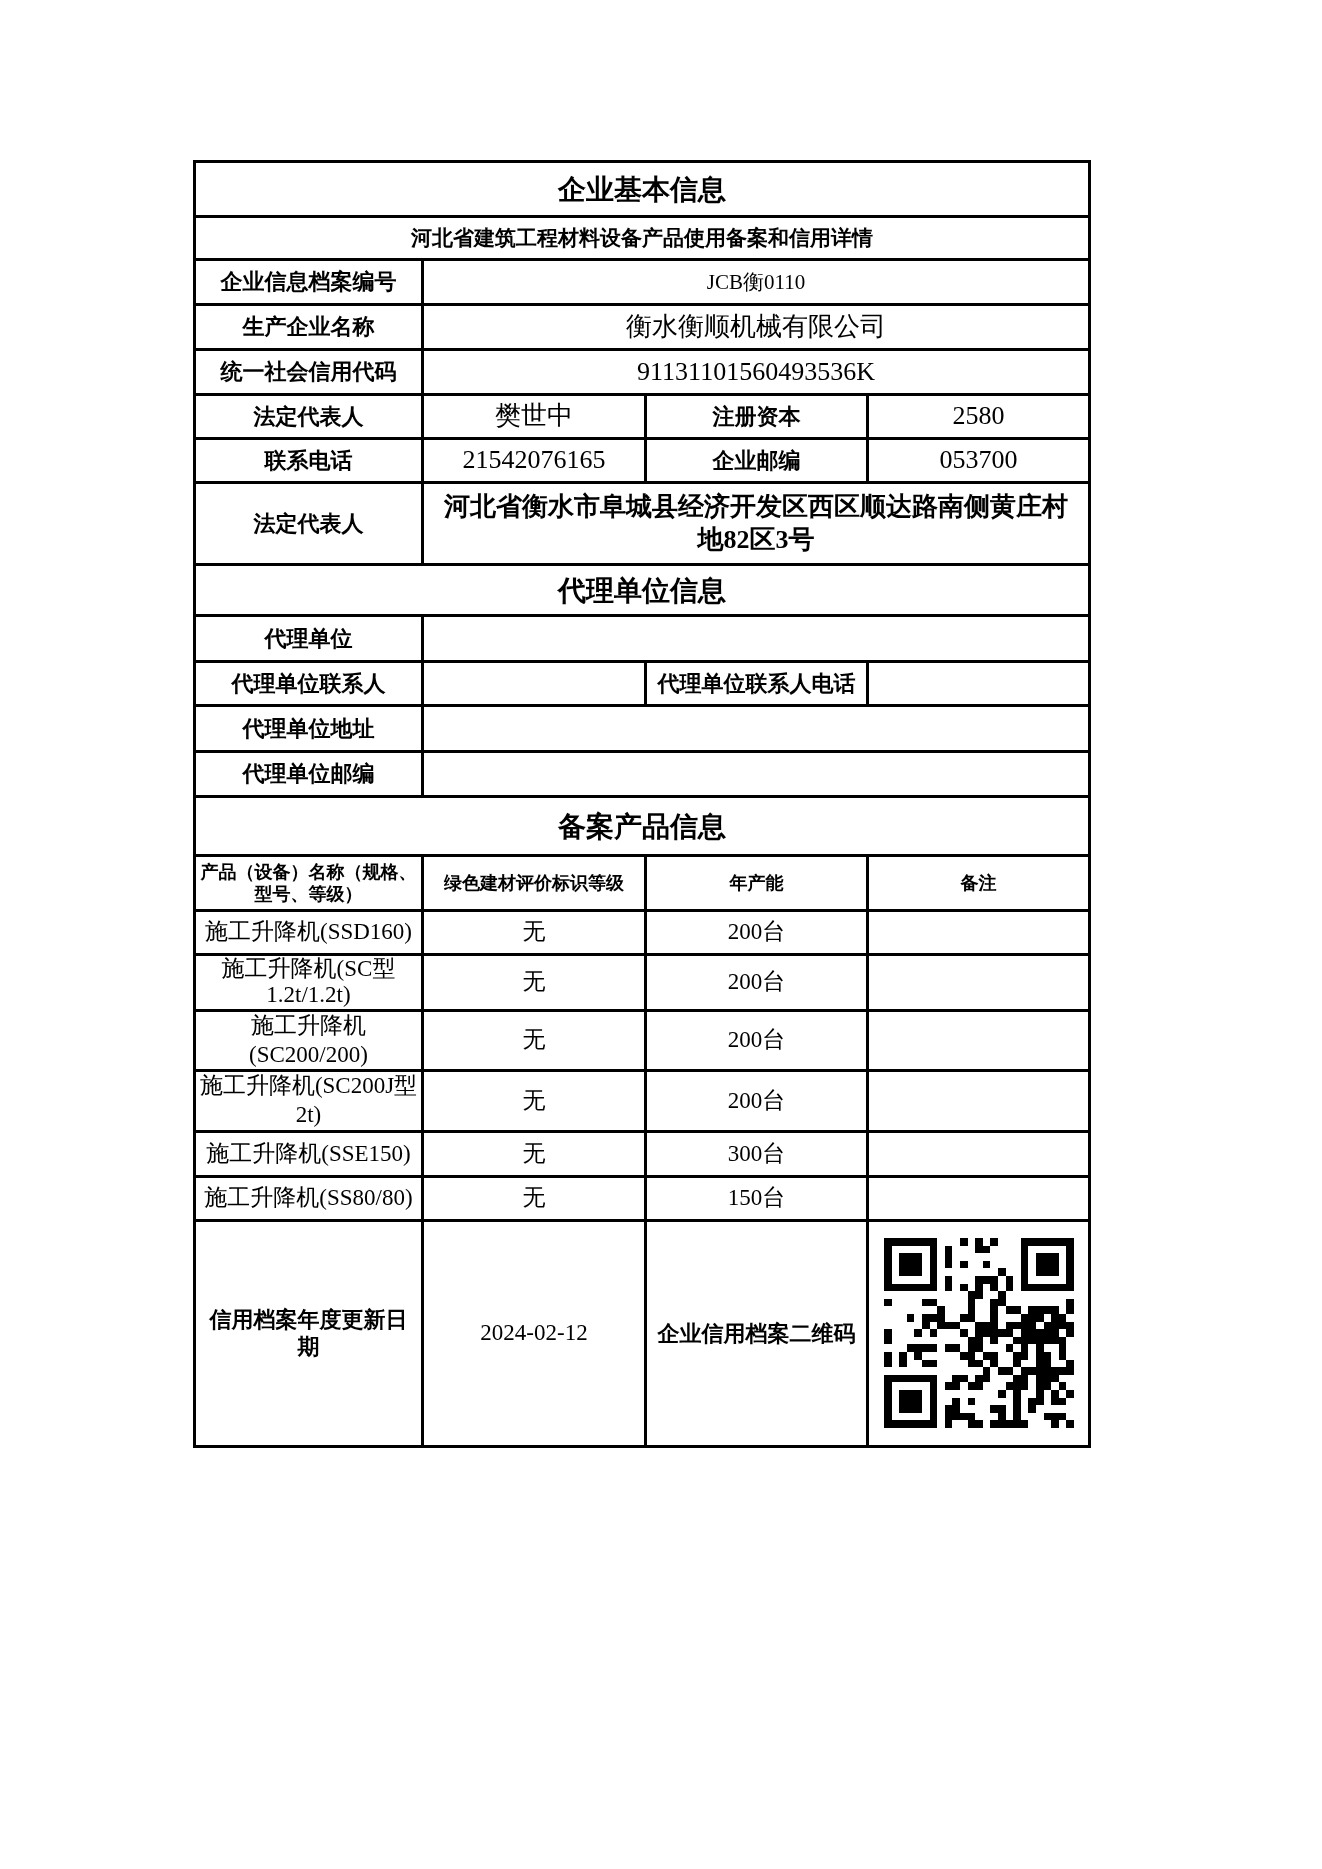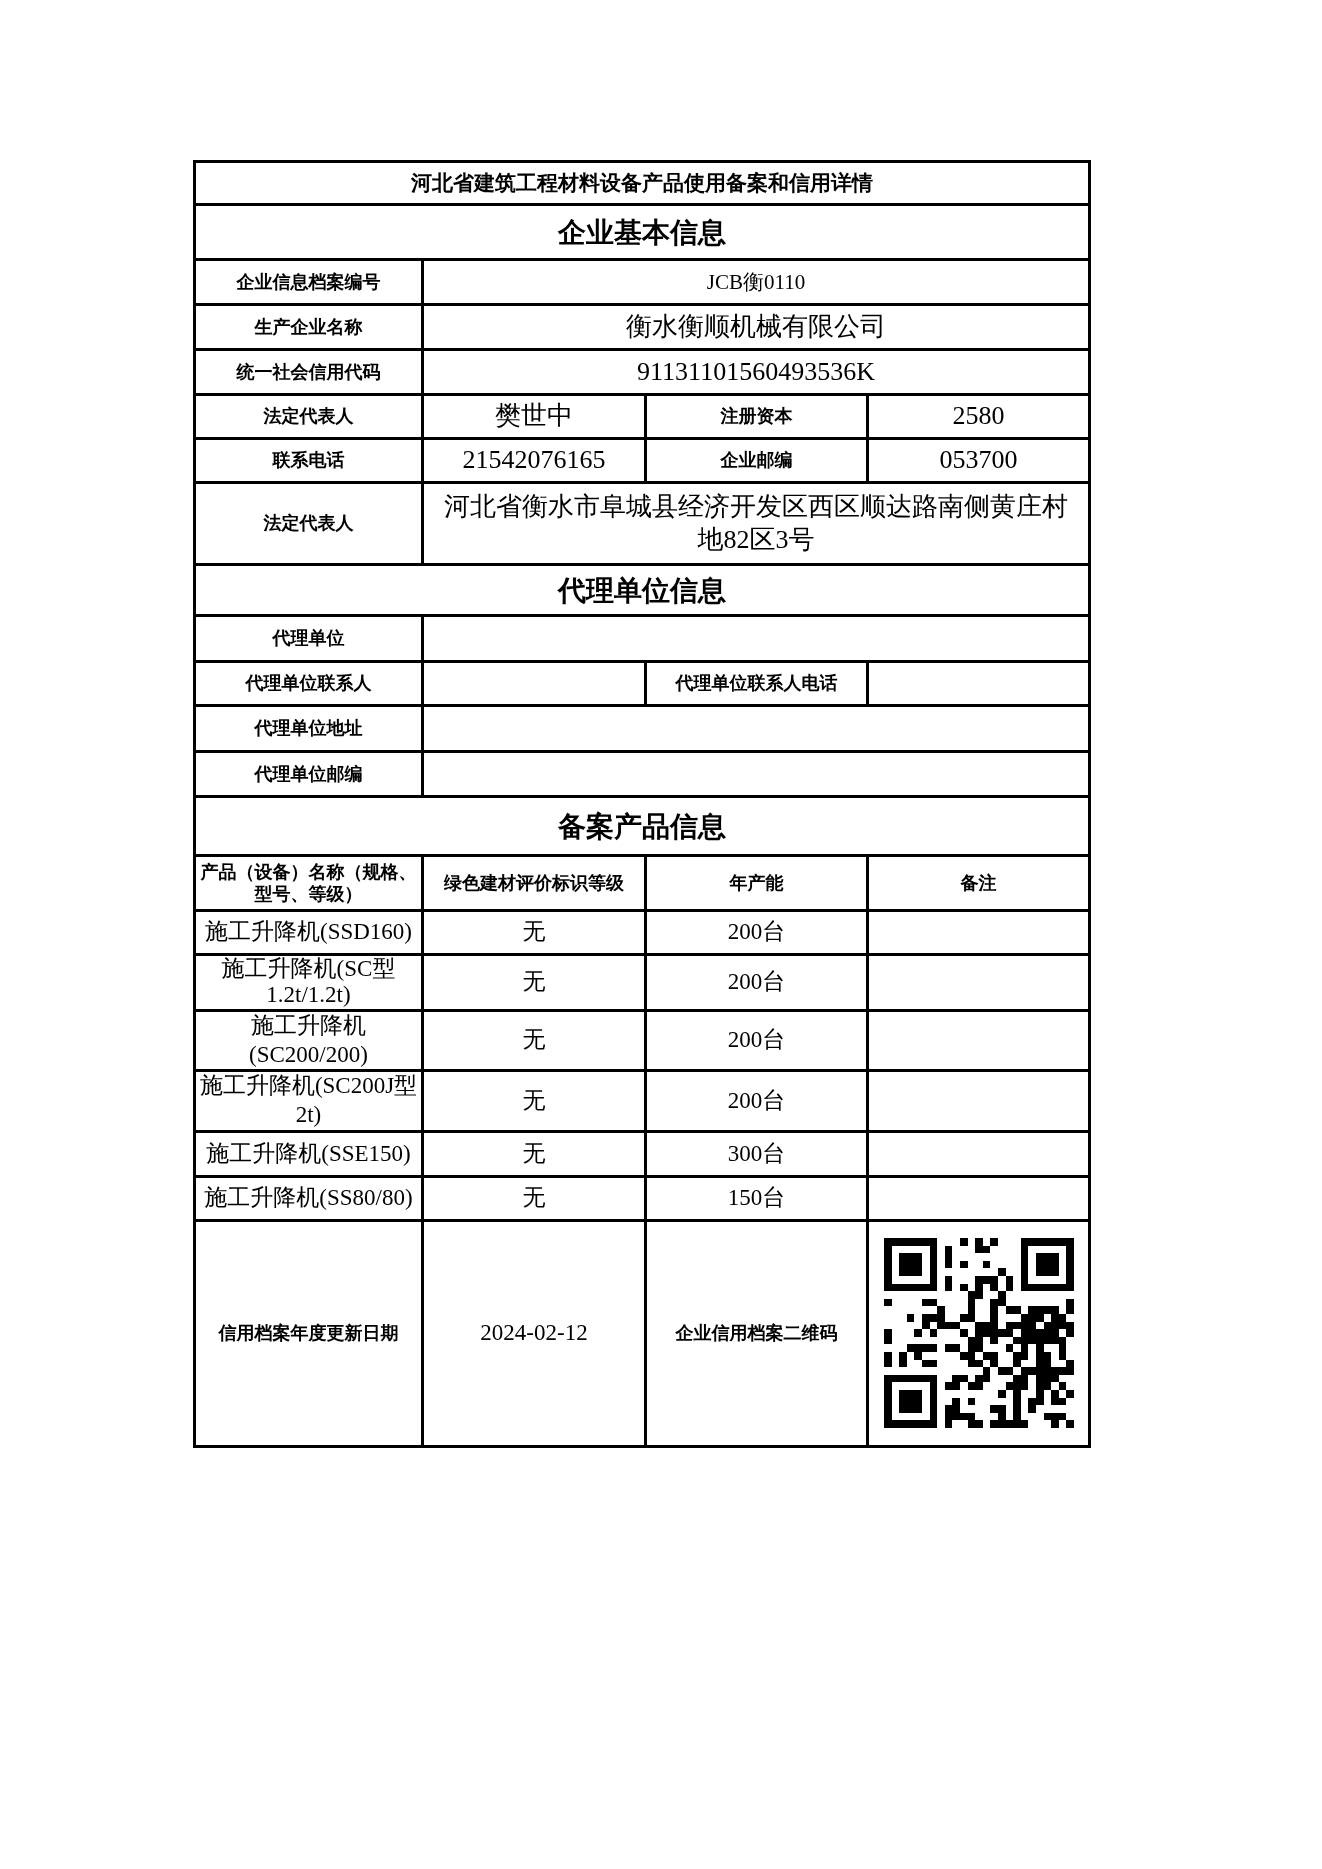--- a/index.html
+++ b/index.html
@@ -19,49 +19,49 @@
   table.doc td{
     border:3px solid #000;
     text-align:center;
     vertical-align:middle;
     padding:0 3px;
     overflow:hidden;
     line-height:1.25;
   }
   .t-title{font-size:21px; font-weight:bold;}
   .t-section{font-size:28px; font-weight:bold;}
-  .t-label{font-size:18px; font-weight:bold;}
+  .t-label{font-size:22px; font-weight:bold;}
   .t-value{font-size:21px; font-weight:normal;}
   .t-value-lg{font-size:26px; font-weight:normal;}
   .t-cell{font-size:23px; font-weight:normal;}
-  .t-address{font-size:26px; font-weight:normal; padding:7px 8px !important; line-height:1.3;}
+  .t-address{font-size:26px; font-weight:bold; padding:7px 8px !important; line-height:1.3;}
   .t-date{font-size:23px; font-weight:normal;margin-left:32px;}
   .t-prodhead{font-size:18px; font-weight:bold; line-height:1.35;}
   .qr-wrap{display:flex; align-items:center; justify-content:center;}
   .qr-wrap svg{display:block;}
 </style>
 </head>
 <body>
 
 <div class="sheet">
   <table class="doc">
     <colgroup>
       <col style="width:228px">
         <col style="width:223px">
         <col style="width:222px">
         <col style="width:222px">
     </colgroup>
 
     <tbody>
-        <tr style="height:43px">
+        <tr style="height:55px">
+      <td colspan="4" class="t-section">企业基本信息</td>
+    </tr>
+
+    <tr style="height:43px">
       <td colspan="4" class="t-title">河北省建筑工程材料设备产品使用备案和信用详情</td>
-    </tr>
-
-    <tr style="height:55px">
-      <td colspan="4" class="t-section">企业基本信息</td>
     </tr>
     <tr style="height:45px">
       <td class="t-label">企业信息档案编号</td>
       <td colspan="3" class="t-value">JCB衡0110</td>
     </tr>
     <tr style="height:45px">
       <td class="t-label">生产企业名称</td>
       <td colspan="3" class="t-value-lg">衡水衡顺机械有限公司</td>
     </tr>
     <tr style="height:45px">

